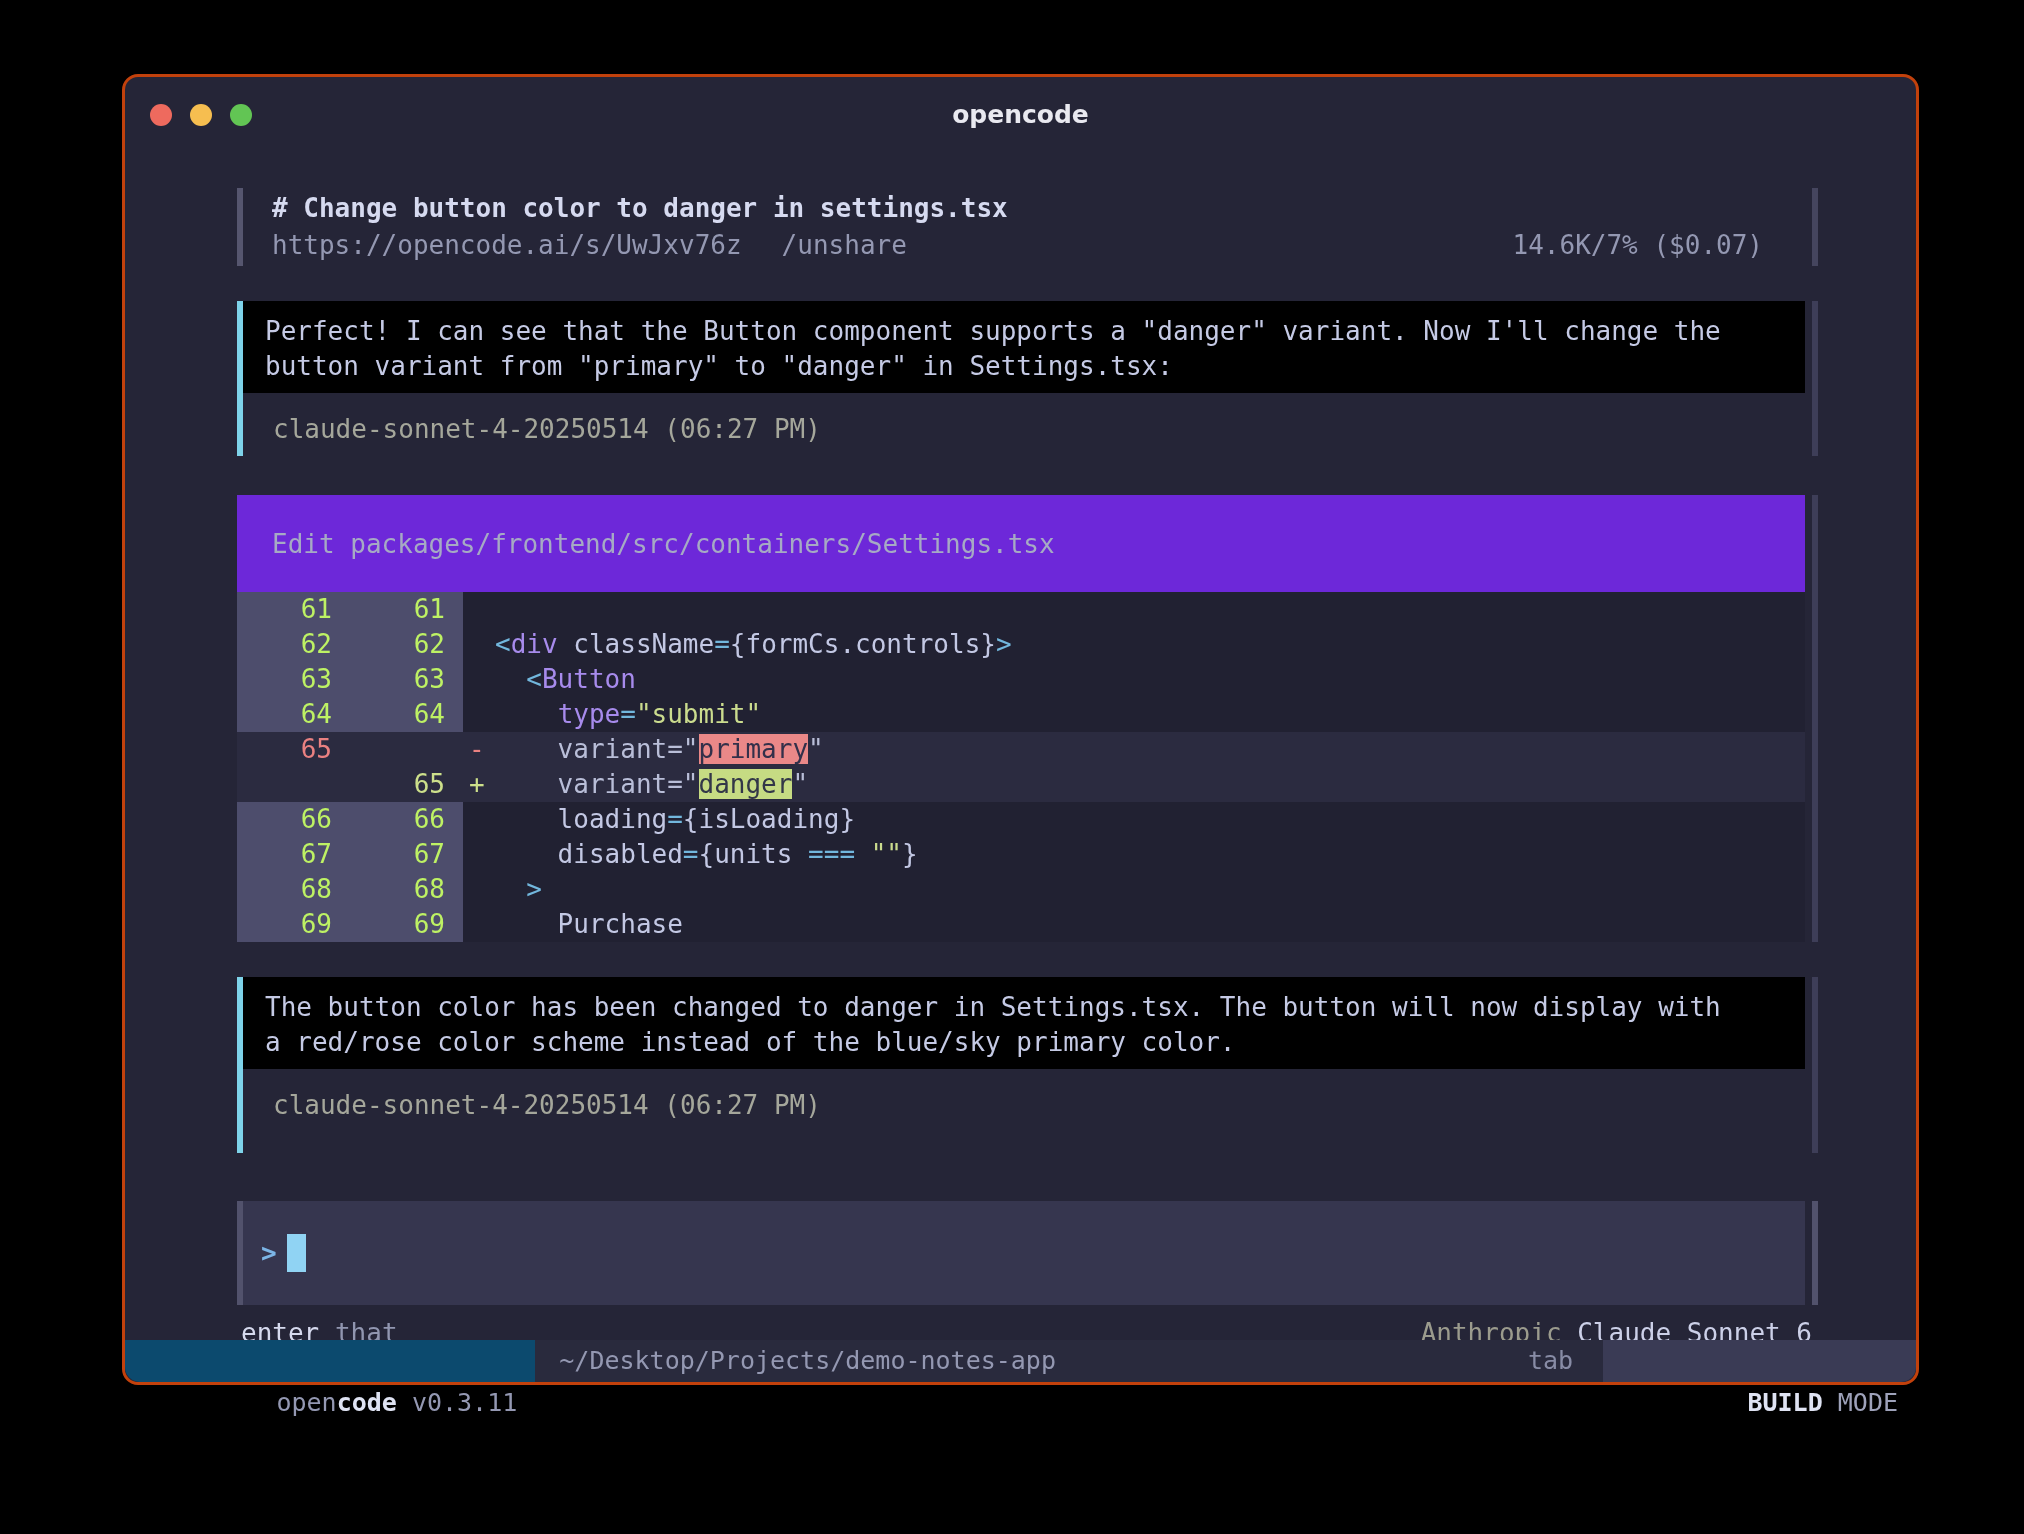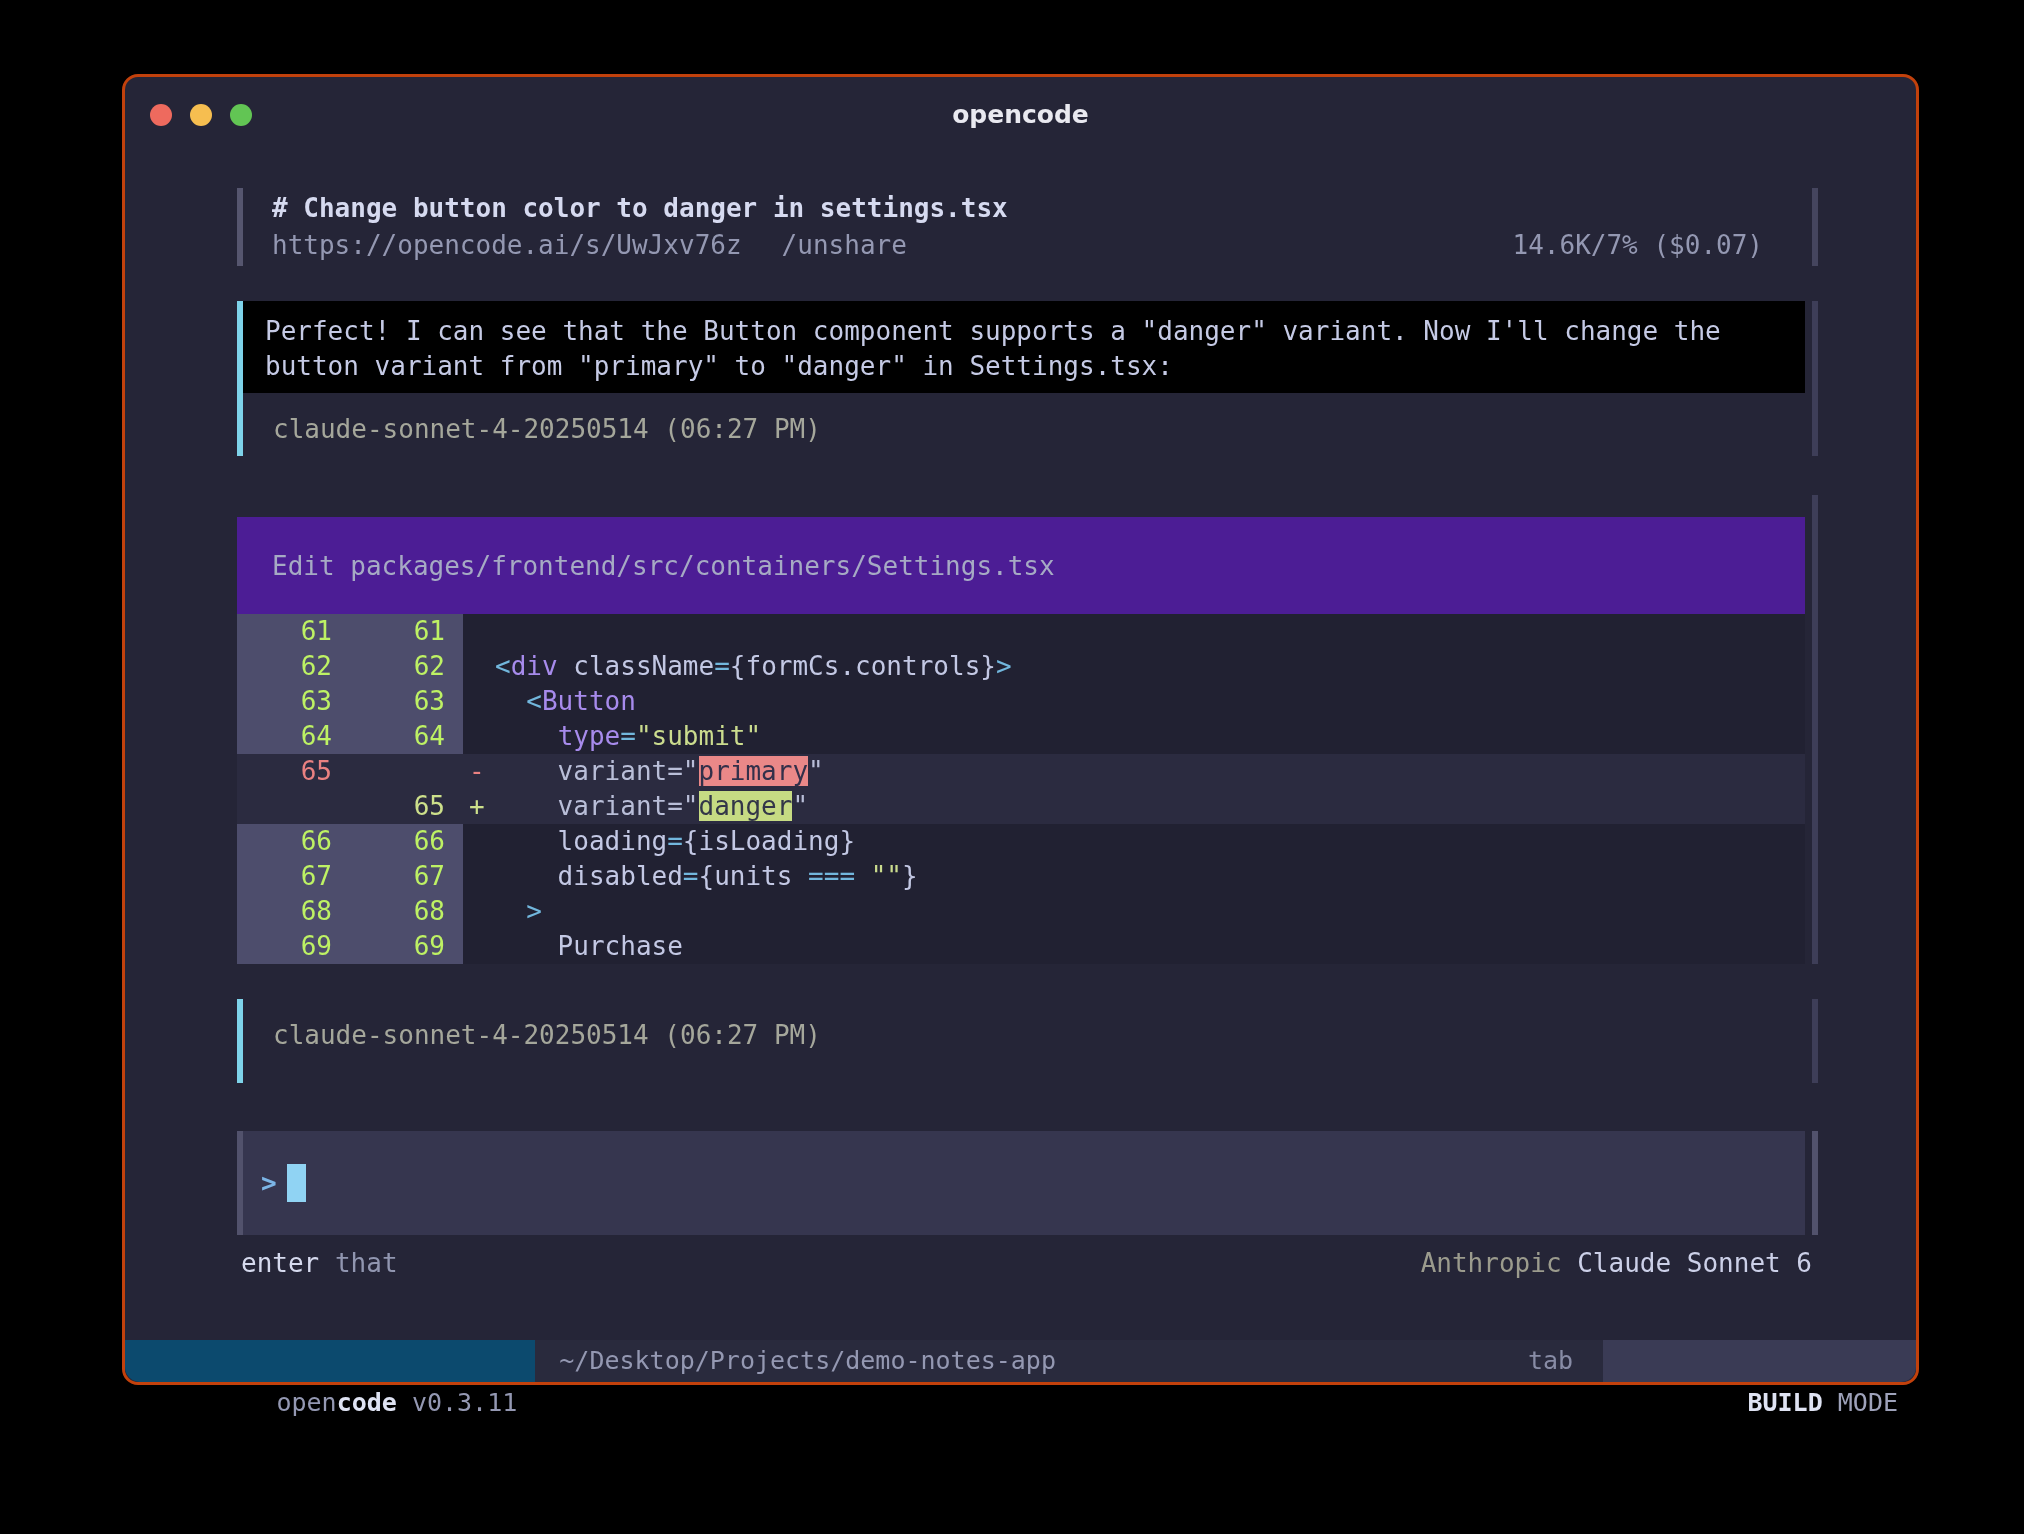--- a/index.html
+++ b/index.html
@@ -36,22 +36,22 @@
   .share-tokens{margin-left:auto;padding-right:42px;}
   
   .msg{margin-top:35px;}
   .msg .bcontent{padding-bottom:9px;}
   .msg.tall .bcontent{padding-bottom:30px;}
   .md{background:#000000;padding:13px 0 9px 22px;}
   .md-line{line-height:35px;color:#c5cae5;white-space:pre;}
   .caption{padding-left:30px;line-height:35px;margin-top:19px;color:#a5a79b;}
   
   .tool{margin-top:39px;}
-  .tool-header{height:97px;background:#4c1d95;display:flex;align-items:center;
-               padding-left:35px;box-sizing:border-box;color:#a6aac4;margin-top:22px;}
+  .tool-header{height:97px;background:#6d28d9;display:flex;align-items:center;
+               padding-left:35px;box-sizing:border-box;color:#a6aac4;}
   .diff{background:#212132;}
   .drow{display:flex;height:35px;line-height:35px;}
   .g{width:113px;flex:none;text-align:right;padding-right:18px;box-sizing:border-box;color:#bef264;}
   .ctx .g{background:#4d4d6c;}
   .chg{background:#2b2b40;}
   .marker{width:32px;flex:none;padding-left:6px;box-sizing:border-box;}
   .code{flex:1;white-space:pre;min-width:0;}
   .n-del{color:#ea8181;}
   .n-add{color:#cde08b;}
   .m-del{color:#ea8181;}
@@ -207,20 +207,24 @@
 
         </div>
       </div>
       <div class="gap"></div>
       <div class="bar thin-r"></div>
     </div>
 
     <div class="block msg tall">
       <div class="bar cyan"></div>
       <div class="bcontent">
+        <div class="md">
+          <div class="md-line">The button color has been changed to danger in Settings.tsx. The button will now display with</div>
+          <div class="md-line">a red/rose color scheme instead of the blue/sky primary color.</div>
+        </div>
         <div class="caption">claude-sonnet-4-20250514 (06:27 PM)</div>
       </div>
       <div class="gap"></div>
       <div class="bar thin-r"></div>
     </div>
 
     <div class="block inputblk">
       <div class="bar input-b"></div>
       <div class="bcontent">
         <span class="prompt">&gt;</span>

